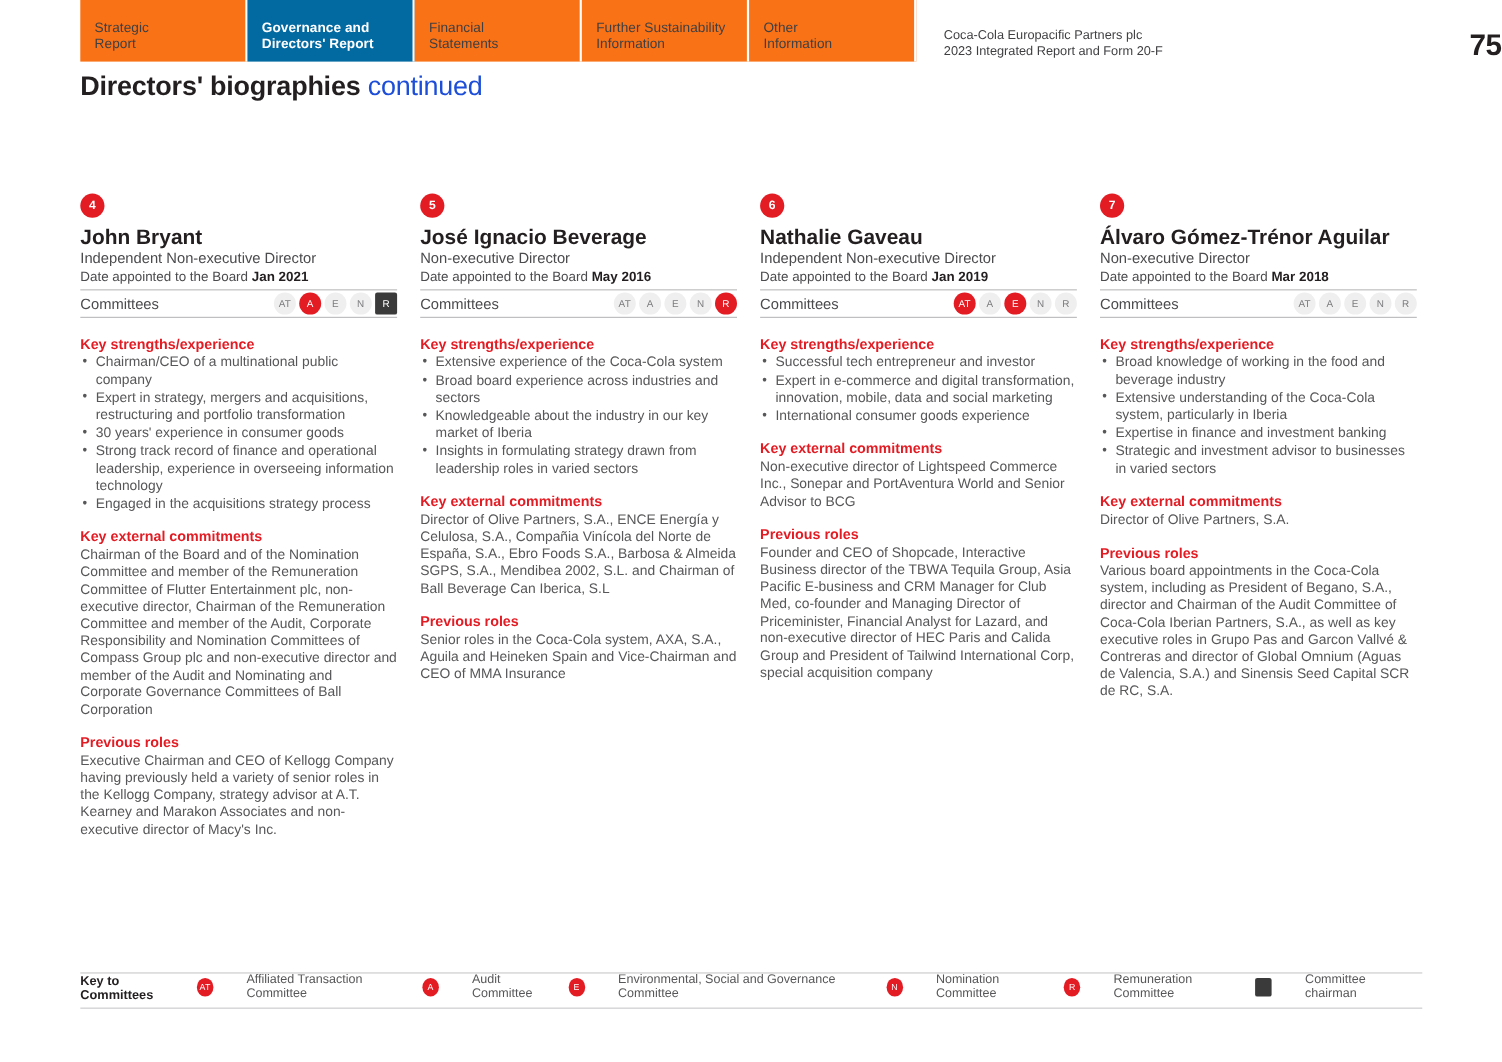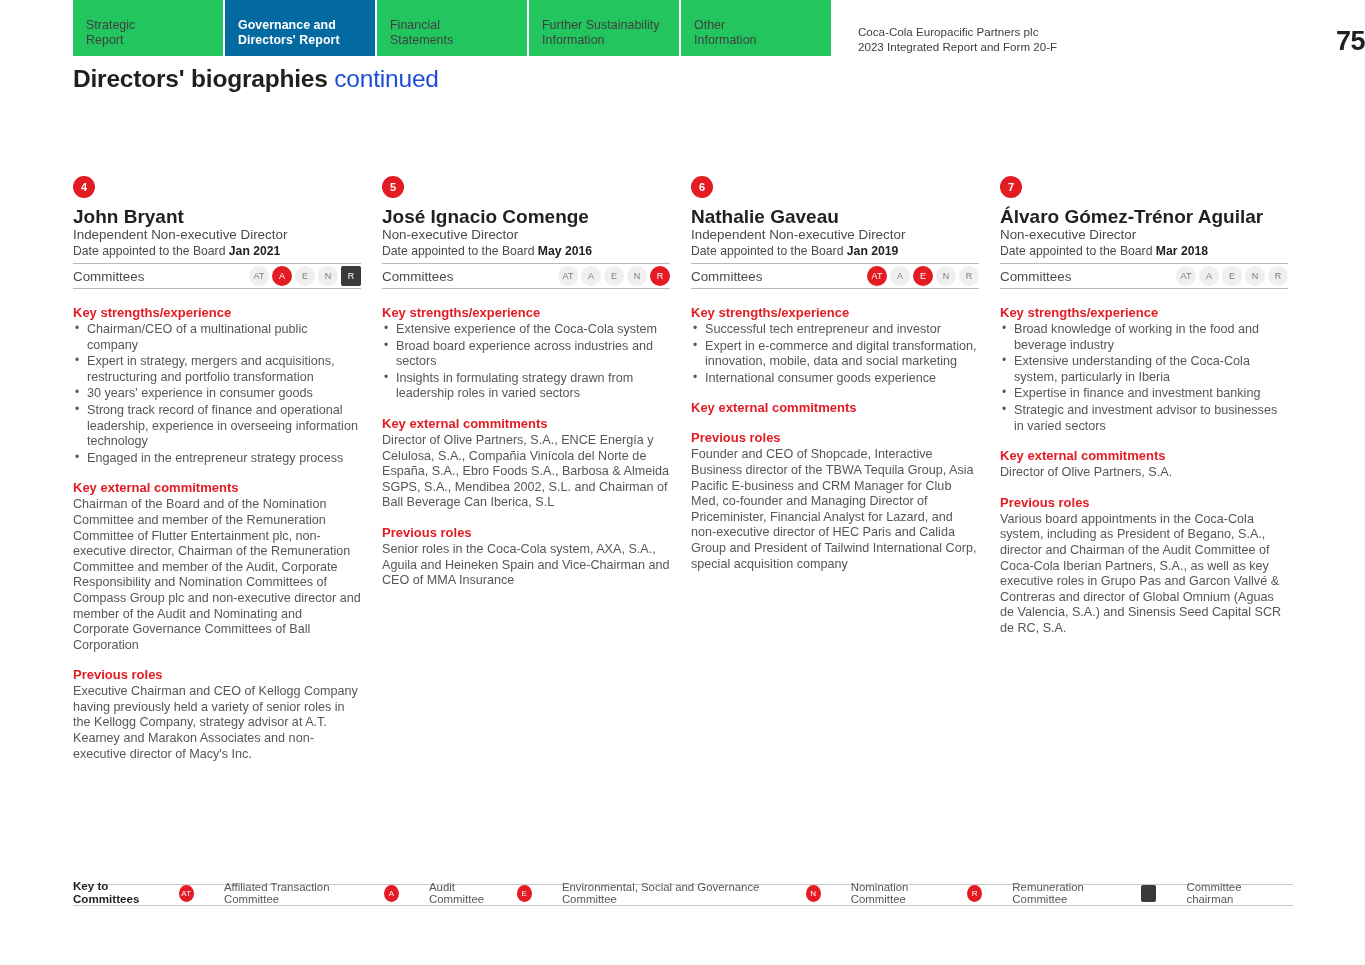--- a/index.html
+++ b/index.html
@@ -17,21 +17,21 @@
   
   .tabbar {
     position: absolute;
     left: 73px; top: 0;
     width: 1220px; height: 56px;
     display: flex;
     align-items: stretch;
   }
   .tab {
     width: 152px;
-    background: #22c55e;
+    background: #f97316;
     padding: 18px 13px 0 13px;
     font-size: 12.4px;
     line-height: 14.6px;
     color: #3f3f42;
     border-right: 2px solid #ffffff;
     letter-spacing: 0.05px;
   }
   .tab.active {
     background: #0369a1;
     color: #ffffff;
@@ -184,23 +184,23 @@
     color: #575759;
   }
 
   
   .footer {
     position: absolute;
     left: 73px; top: 884px;
     width: 1220px;
     border-top: 1px solid #c8c8ca;
     border-bottom: 1px solid #c8c8ca;
-    height: 22px;
-    display: flex;
-    align-items: flex-end;
+    height: 33px;
+    display: flex;
+    align-items: flex-start;
   }
   .footer-title {
     font-size: 11.6px;
     font-weight: bold;
     color: #231f20;
     margin-right: 10px;
   }
   .legend-item {
     display: flex;
     align-items: center;
@@ -280,46 +280,47 @@
           <span class="badge">N</span>
           <span class="badge chair">R</span>
         </div>
       </div>
       <div class="sec-head first">Key strengths/experience</div>
       <ul class="bullets">
         <li>Chairman/CEO of a multinational public company</li>
         <li>Expert in strategy, mergers and acquisitions, restructuring and portfolio transformation</li>
         <li>30 years' experience in consumer goods</li>
         <li>Strong track record of finance and operational leadership, experience in overseeing information technology</li>
-        <li>Engaged in the entrepreneur strategy process</li>
+        <li>Engaged in the acquisitions strategy process</li>
       </ul>
       <div class="sec-head">Key external commitments</div>
       <p class="body-text">Chairman of the Board and of the Nomination Committee and member of the Remuneration Committee of Flutter Entertainment plc, non-executive director, Chairman of the Remuneration Committee and member of the Audit, Corporate Responsibility and Nomination Committees of Compass Group plc and non-executive director and member of the Audit and Nominating and Corporate Governance Committees of Ball Corporation</p>
       <div class="sec-head">Previous roles</div>
       <p class="body-text">Executive Chairman and CEO of Kellogg Company having previously held a variety of senior roles in the Kellogg Company, strategy advisor at A.T. Kearney and Marakon Associates and non-executive director of Macy's Inc.</p>
     </div>
     <div class="col">
       <div class="num-badge">5</div>
-      <div class="dir-name">José Ignacio Comenge</div>
+      <div class="dir-name">José Ignacio Beverage</div>
       <div class="dir-role">Non-executive Director</div>
       <div class="dir-date"><span>Date appointed to the Board </span><b>May 2016</b></div>
       <div class="committees-row">
         <div class="committees-label">Committees</div>
         <div class="badges">
           <span class="badge">AT</span>
           <span class="badge">A</span>
           <span class="badge">E</span>
           <span class="badge">N</span>
           <span class="badge member">R</span>
         </div>
       </div>
       <div class="sec-head first">Key strengths/experience</div>
       <ul class="bullets">
         <li>Extensive experience of the Coca-Cola system</li>
         <li>Broad board experience across industries and sectors</li>
+        <li>Knowledgeable about the industry in our key market of Iberia</li>
         <li>Insights in formulating strategy drawn from leadership roles in varied sectors</li>
       </ul>
       <div class="sec-head">Key external commitments</div>
       <p class="body-text">Director of Olive Partners, S.A., ENCE Energía y Celulosa, S.A., Compañia Vinícola del Norte de España, S.A., Ebro Foods S.A., Barbosa &amp; Almeida SGPS, S.A., Mendibea 2002, S.L. and Chairman of Ball Beverage Can Iberica, S.L</p>
       <div class="sec-head">Previous roles</div>
       <p class="body-text">Senior roles in the Coca-Cola system, AXA, S.A., Aguila and Heineken Spain and Vice-Chairman and CEO of MMA Insurance</p>
     </div>
     <div class="col">
       <div class="num-badge">6</div>
       <div class="dir-name">Nathalie Gaveau</div>
@@ -335,20 +336,21 @@
           <span class="badge">R</span>
         </div>
       </div>
       <div class="sec-head first">Key strengths/experience</div>
       <ul class="bullets">
         <li>Successful tech entrepreneur and investor</li>
         <li>Expert in e-commerce and digital transformation, innovation, mobile, data and social marketing</li>
         <li>International consumer goods experience</li>
       </ul>
       <div class="sec-head">Key external commitments</div>
+      <p class="body-text">Non-executive director of Lightspeed Commerce Inc., Sonepar and PortAventura World and Senior Advisor to BCG</p>
       <div class="sec-head">Previous roles</div>
       <p class="body-text">Founder and CEO of Shopcade, Interactive Business director of the TBWA Tequila Group, Asia Pacific E-business and CRM Manager for Club Med, co-founder and Managing Director of Priceminister, Financial Analyst for Lazard, and non-executive director of HEC Paris and Calida Group and President of Tailwind International Corp, special acquisition company</p>
     </div>
     <div class="col">
       <div class="num-badge">7</div>
       <div class="dir-name">Álvaro Gómez-Trénor Aguilar</div>
       <div class="dir-role">Non-executive Director</div>
       <div class="dir-date"><span>Date appointed to the Board </span><b>Mar 2018</b></div>
       <div class="committees-row">
         <div class="committees-label">Committees</div>

